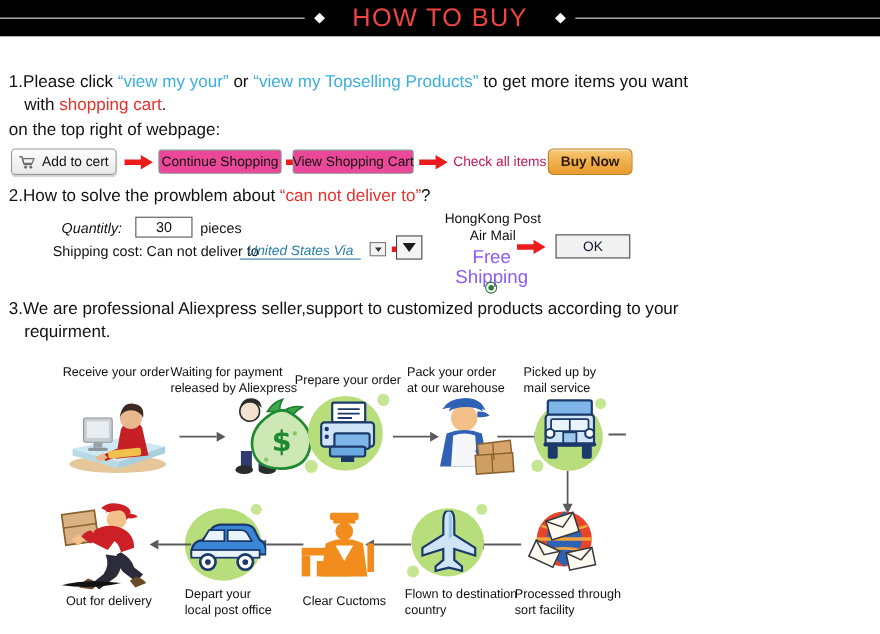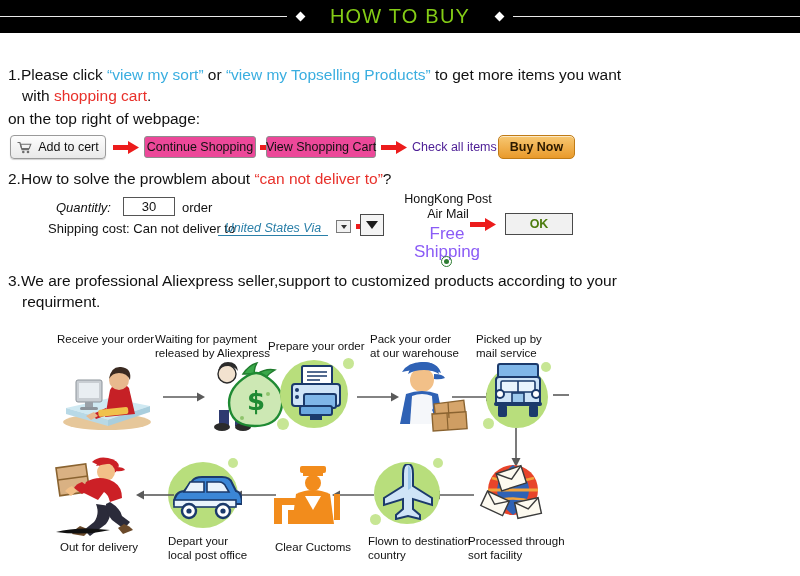--- a/index.html
+++ b/index.html
@@ -14,21 +14,21 @@
     position:absolute;left:0;top:0;width:800px;height:33px;
     background:#000;display:flex;align-items:center;justify-content:center;
   }
   #header .rule{flex:1 1 auto;height:1px;background:#e8e8e8;position:relative;}
   #header .rule.left{margin-right:0;}
   #header .diamond{
     width:7px;height:7px;background:#fff;transform:rotate(45deg);
     flex:0 0 auto;margin:0 10px;
   }
   #header .title{
-    color:#84cc16;font-size:20px;letter-spacing:1.2px;font-weight:400;
+    color:#ef4444;font-size:23px;letter-spacing:1.2px;font-weight:400;
     padding:0 16px;white-space:nowrap;line-height:33px;
     font-family:"Liberation Sans","DejaVu Sans",sans-serif;
   }
 
   
   .para{position:absolute;font-size:15.5px;line-height:21px;color:#111;font-weight:500;}
   .blue{color:#3aaee0;}
   .red{color:#e8302a;}
 
   
@@ -52,21 +52,21 @@
     border:1px solid #c07b16;border-radius:5px;
     color:#2b1a00;font-weight:600;font-size:12.5px;
     box-shadow:inset 0 1px 0 rgba(255,255,255,.6);
   }
   .cart-ico{margin-right:6px;display:inline-block;line-height:0;}
 
   
   .arrow-r{position:absolute;}
   .arrow-r svg{display:block;}
 
-  .plain-txt{position:absolute;font-size:12.5px;color:#4c1d95;white-space:nowrap;}
+  .plain-txt{position:absolute;font-size:12.5px;color:#be185d;white-space:nowrap;}
 
   
   .form-lbl{position:absolute;font-size:13px;color:#111;white-space:nowrap;}
   .qty-box{
     position:absolute;border:1px solid #555;background:#fff;
     display:flex;align-items:center;justify-content:center;
     font-size:13px;color:#111;box-sizing:border-box;
   }
   .sel-underline{
     position:absolute;font-size:12.5px;color:#2a7fa8;
@@ -84,21 +84,21 @@
     position:absolute;border:1.6px solid #4a4a4a;background:#f4f4f4;
     display:flex;align-items:center;justify-content:center;box-sizing:border-box;
   }
   .big-sel .cc{
     width:0;height:0;border-left:6px solid transparent;border-right:6px solid transparent;
     border-top:8px solid #1c1c1c;
   }
   .ok-btn{
     position:absolute;border:1.6px solid #4a4a4a;background:#f1f1f1;
     display:flex;align-items:center;justify-content:center;
-    font-size:12.5px;color:#4d7c0f;box-sizing:border-box;font-weight:bold;
+    font-size:12.5px;color:#0f172a;box-sizing:border-box;
   }
   .hk-label{position:absolute;text-align:center;font-size:12.5px;color:#111;line-height:15px;white-space:nowrap;}
   .free-ship{position:absolute;text-align:center;font-size:17px;color:#8b5cf6;line-height:18px;font-weight:500;}
   .radio-on{
     position:absolute;width:11px;height:11px;border:1.6px solid #2e7d32;border-radius:50%;
     box-sizing:border-box;display:flex;align-items:center;justify-content:center;
   }
   .radio-on i{width:5px;height:5px;border-radius:50%;background:#2e7d32;display:block;}
 
   
@@ -118,21 +118,21 @@
 
 <div id="header">
   <div class="rule left"></div>
   <div class="diamond"></div>
   <div class="title">HOW TO BUY</div>
   <div class="diamond"></div>
   <div class="rule right"></div>
 </div>
 
 <div class="para" style="left:8px;top:64px;width:640px;">
-  <span>1.</span><span>Please click </span><span class="blue">“view my sort”</span><span> or </span><span class="blue">“view my Topselling Products”</span><span> to get more items you want</span><br>
+  <span>1.</span><span>Please click </span><span class="blue">“view my your”</span><span> or </span><span class="blue">“view my Topselling Products”</span><span> to get more items you want</span><br>
   <span style="padding-left:14px;">with </span><span class="red">shopping cart</span><span>.</span>
 </div>
 
 <div class="lbl-sub" style="left:8px;top:110px;">on the top right of webpage:</div>
 
 <div class="btn btn-grey" style="left:10px;top:135px;width:96px;height:24px;">
   <span class="cart-ico">
     <svg width="15" height="13" viewBox="0 0 15 13">
       <path d="M0.5 1.5h2.4l2.1 7.2h7.1" fill="none" stroke="#6d6d6d" stroke-width="1.2"></path>
       <path d="M3.4 3.2h10.4l-1.6 4.3H4.6z" fill="none" stroke="#6d6d6d" stroke-width="1.1"></path>
@@ -180,21 +180,21 @@
 </div>
 
 <div class="para" style="left:8px;top:168px;width:640px;">
   <span>2.</span><span>How to solve the prowblem about </span><span class="red">“can not deliver to”</span><span>?</span>
 </div>
 
 <div class="form-lbl" style="left:56px;top:200px;font-style:italic;">Quantitly:</div>
 <div class="qty-box" style="left:123px;top:197px;width:52px;height:19px;">
   <span>30</span>
 </div>
-<div class="form-lbl" style="left:182px;top:200px;">order</div>
+<div class="form-lbl" style="left:182px;top:200px;">pieces</div>
 
 <div class="form-lbl" style="left:48px;top:221px;">Shipping cost: Can not deliver to</div>
 <div class="sel-underline" style="left:218px;top:221px;width:110px;font-style:italic;">United States Via</div>
 <div class="mini-sel" style="left:336px;top:220px;width:15px;height:13px;">
   <span class="cc"></span>
 </div>
 
 <div class="arrow-r" style="left:356px;top:220px;">
   <svg width="27" height="13" viewBox="0 0 27 13">
       <path d="M0 4h15V0l11 6.5L15 13V9H0z" fill="#ec1c1c"></path>

